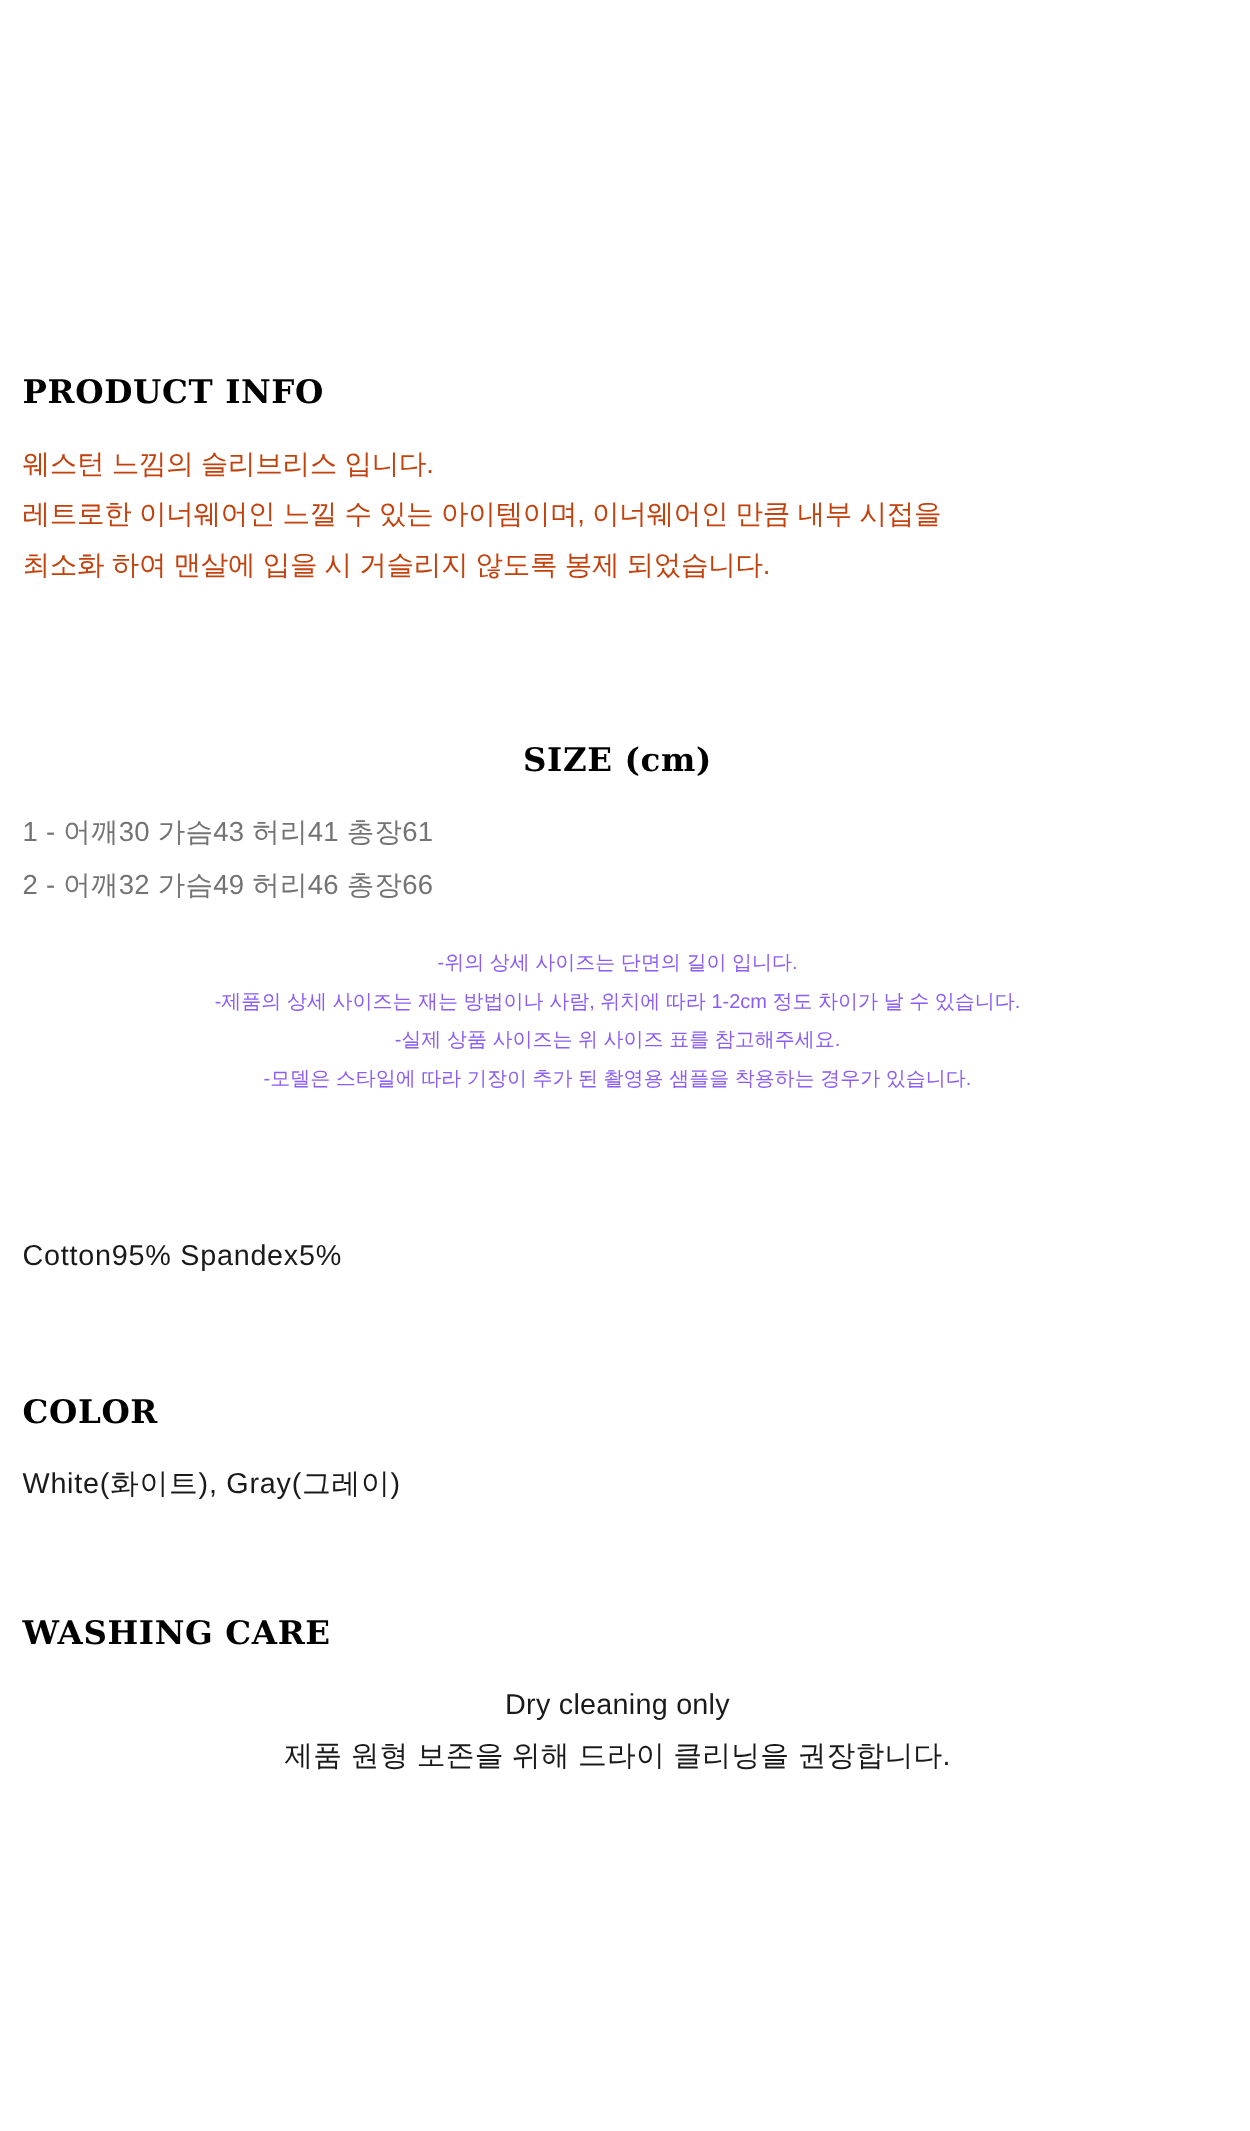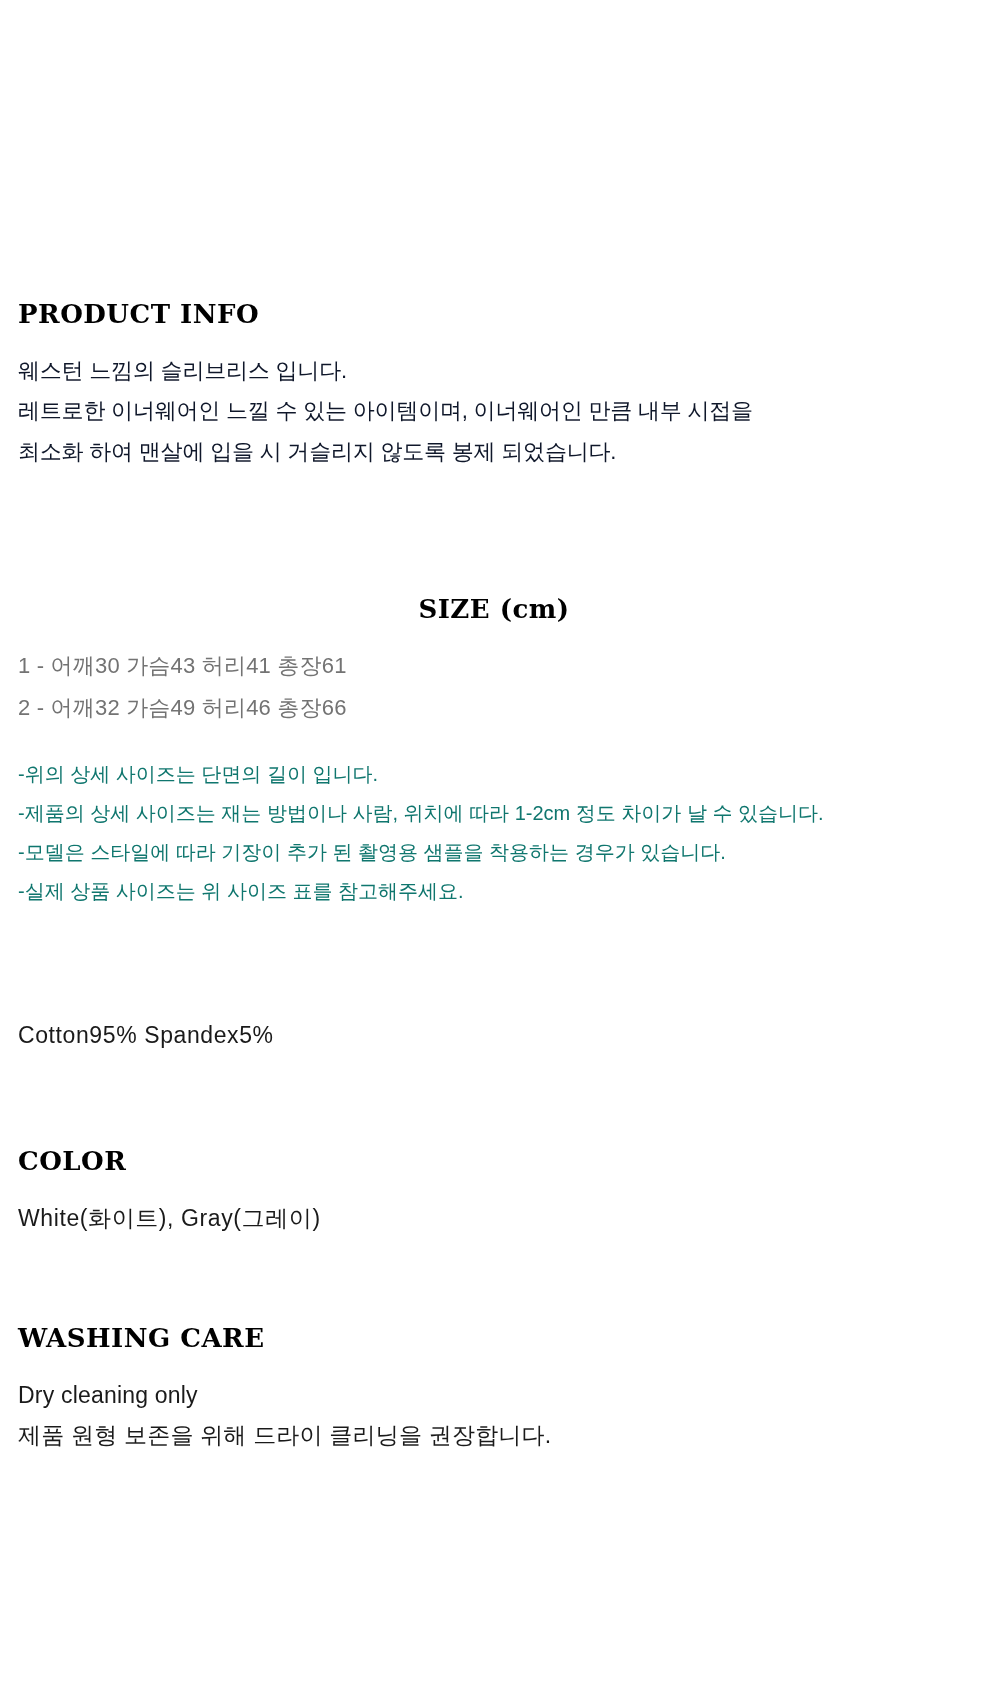--- a/index.html
+++ b/index.html
@@ -37,47 +37,49 @@
     margin: 0 0 22px 0;
     line-height: 1.1;
   }
   .section-title.small-paren {
     font-size: 26px;
     text-align: center;
   }
   .body-text {
     font-size: 22px;
     line-height: 1.85;
-    color: #0f172a;
+    color: #c2410c;
     font-weight: 300;
     letter-spacing: -0.2px;
   }
   .body-text div {
     white-space: nowrap;
   }
   .size-lines {
     font-size: 22px;
     line-height: 1.9;
     color: #737373;
     letter-spacing: 0.2px;
   }
   .notes {
     margin-top: 26px;
-    font-size: 20px;
+    font-size: 16px;
     line-height: 1.95;
-    color: #0f766e;
+    color: #8b5cf6;
+    text-align: center;
   }
   .fabric-text, .color-text, .wash-text {
     font-size: 23px;
     line-height: 1.75;
     color: #1a1a1a;
     letter-spacing: 0.6px;
   }
   .wash-text div {
     letter-spacing: 0.2px;
+    text-align: center;
   }
   .gap-lg { height: 122px; }
   .gap-md { height: 104px; }
   .gap-sm { height: 92px; }
   .gap-xs { height: 86px; }
 </style>
 </head>
 <body>
 
 <div class="page">
@@ -97,22 +99,22 @@
 
   <div class="section">
     <h2 class="section-title small-paren">SIZE (cm)</h2>
     <div class="size-lines">
       <div>1 - 어깨30 가슴43 허리41 총장61</div>
       <div>2 - 어깨32 가슴49 허리46 총장66</div>
     </div>
     <div class="notes">
       <div>-위의 상세 사이즈는 단면의 길이 입니다.</div>
       <div>-제품의 상세 사이즈는 재는 방법이나 사람, 위치에 따라 1-2cm 정도 차이가 날 수 있습니다.</div>
+      <div>-실제 상품 사이즈는 위 사이즈 표를 참고해주세요.</div>
       <div>-모델은 스타일에 따라 기장이 추가 된 촬영용 샘플을 착용하는 경우가 있습니다.</div>
-      <div>-실제 상품 사이즈는 위 사이즈 표를 참고해주세요.</div>
     </div>
   </div>
 
   <div class="gap-md"></div>
 
   <div class="section">
     <div class="fabric-text">Cotton95% Spandex5%</div>
   </div>
 
   <div class="gap-sm"></div>

